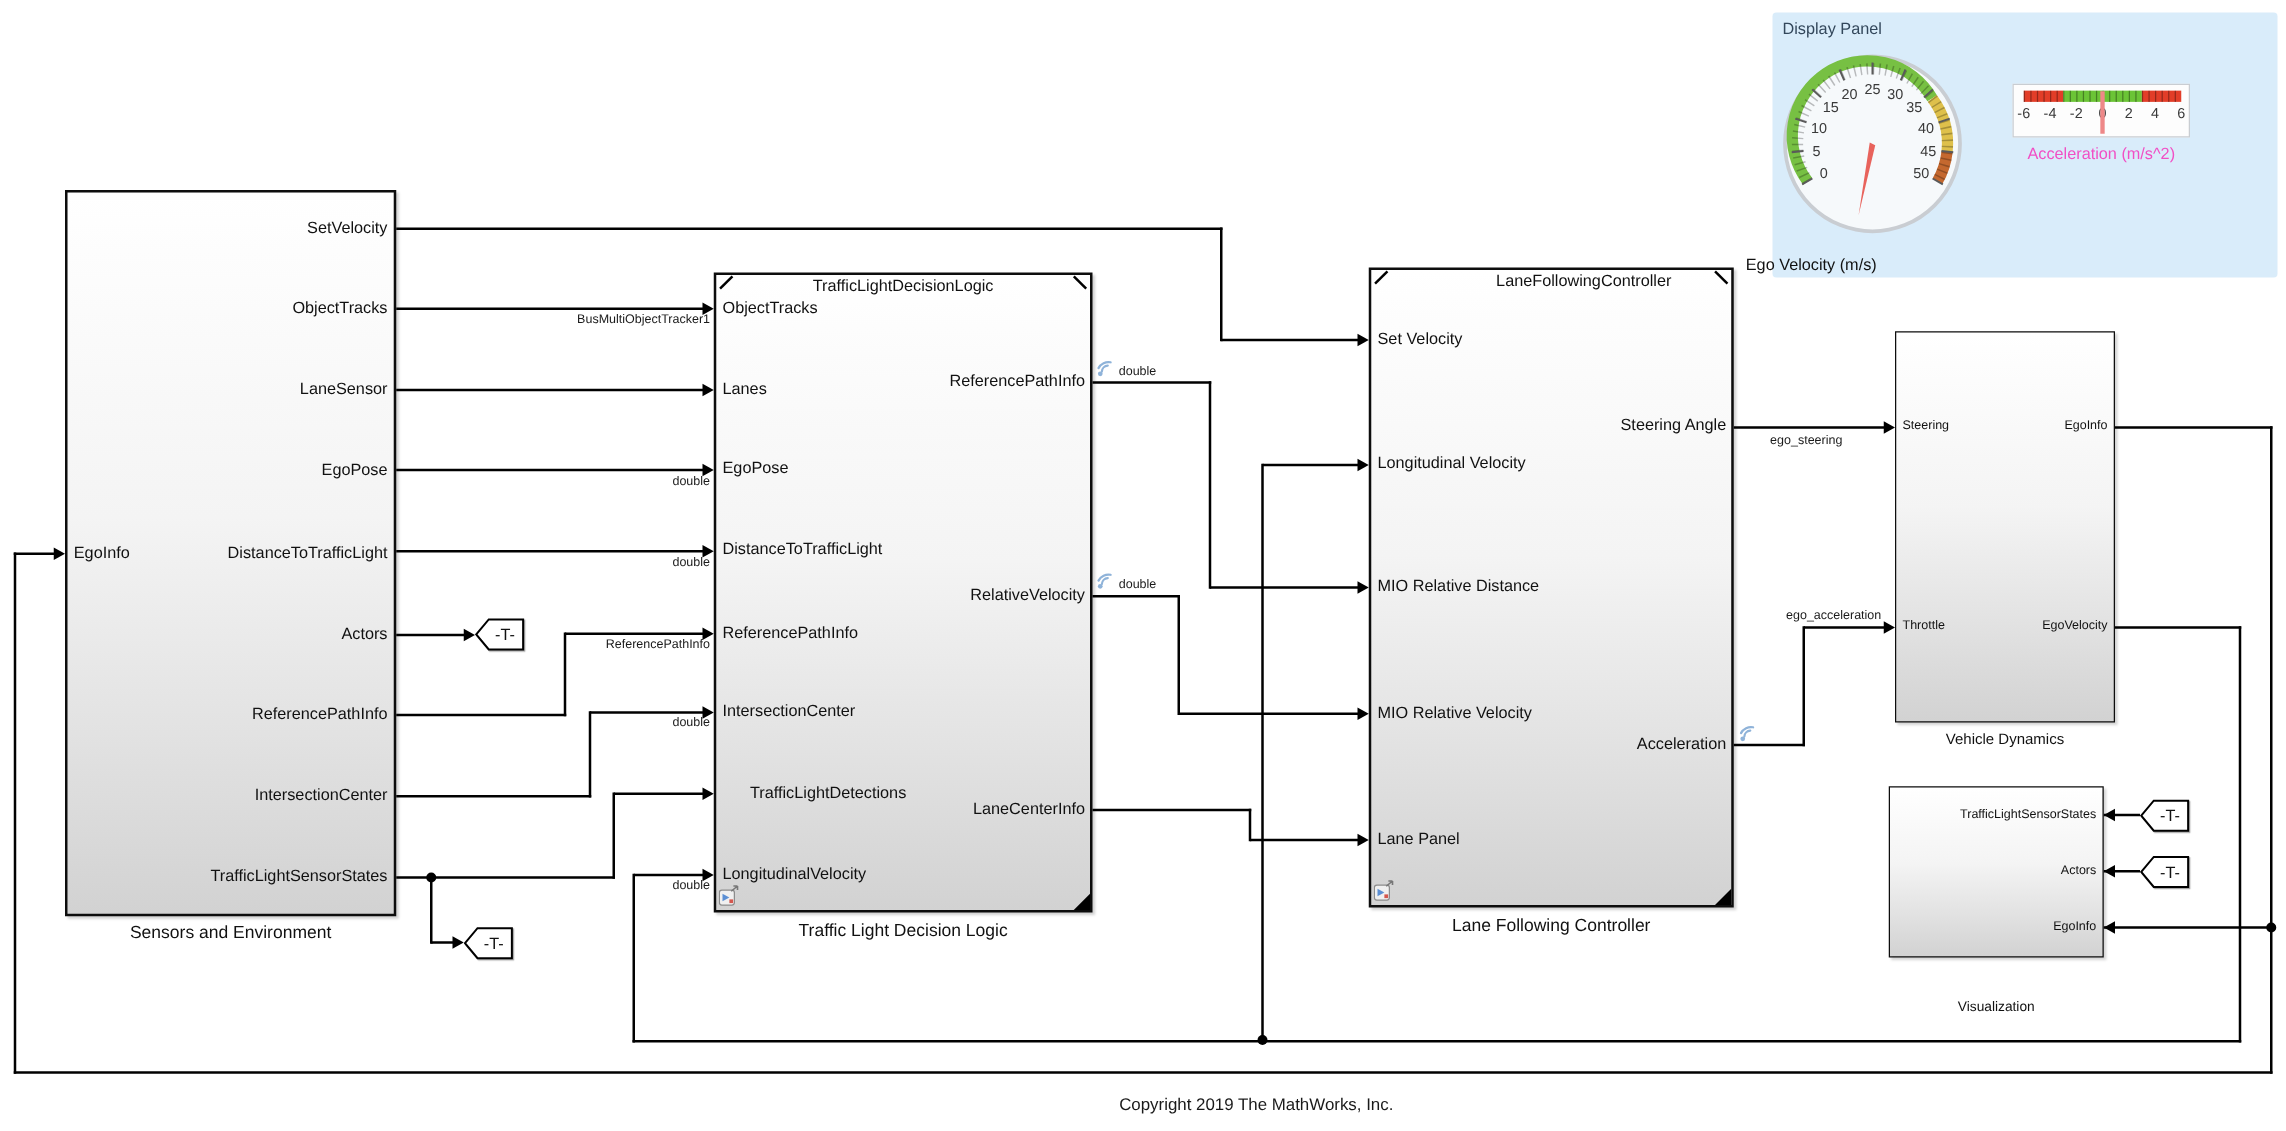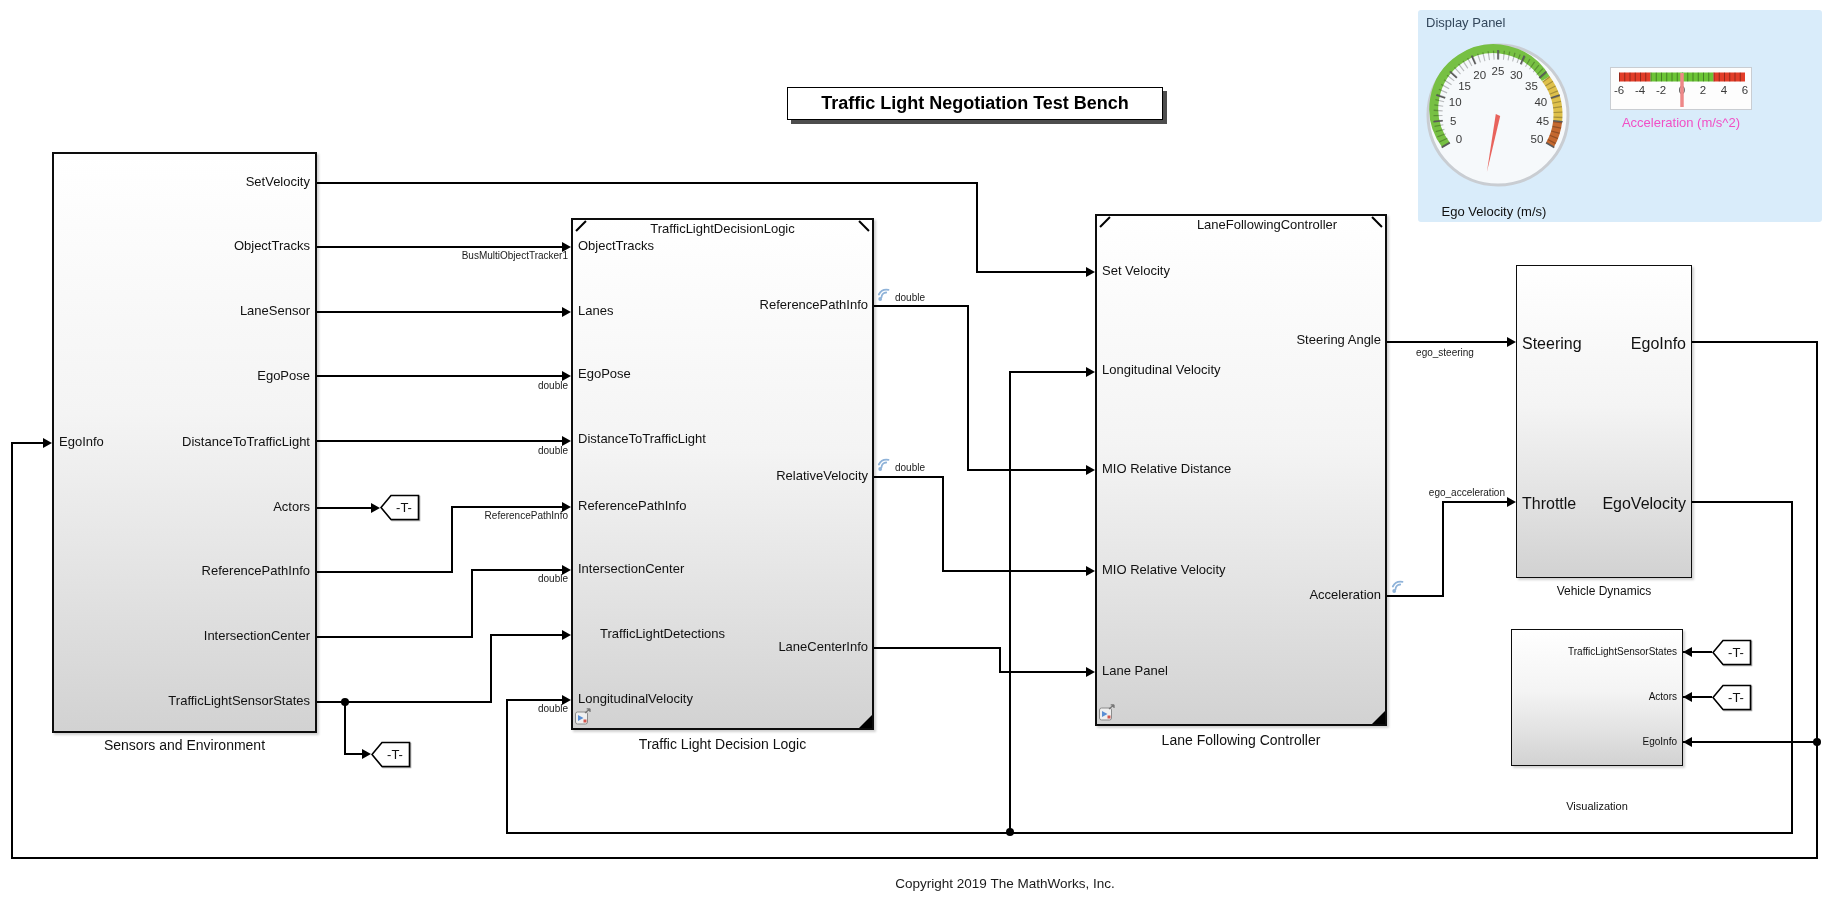--- a/index.html
+++ b/index.html
@@ -7,21 +7,21 @@
 
   
   .blk{position:absolute;box-sizing:border-box;border:2px solid #0d0d0d;
        background:linear-gradient(180deg,#ffffff 0%,#f4f4f4 45%,#e2e2e2 75%,#d2d2d2 100%);
        filter:drop-shadow(2px 2px 1px rgba(0,0,0,0.18));}
   .blk.thin{border-width:1.5px;}
   .hdr{position:absolute;font-size:13px;color:#111;text-align:center;}
   .cap{position:absolute;font-size:14px;color:#111;text-align:center;}
   .pl{position:absolute;font-size:13px;color:#111;white-space:nowrap;}
   .pr{position:absolute;font-size:13px;color:#111;white-space:nowrap;text-align:right;}
-  .vd{font-size:16px;}
+  .vd{font-size:10px;}
   .vz{font-size:10px;}
 
   
   .wh{position:absolute;height:2px;background:#000;}
   .wv{position:absolute;width:2px;background:#000;}
   .ar{position:absolute;width:0;height:0;border-top:5px solid transparent;border-bottom:5px solid transparent;border-left:9px solid #000;}
   .arl{position:absolute;width:0;height:0;border-top:5px solid transparent;border-bottom:5px solid transparent;border-right:9px solid #000;}
   .dot{position:absolute;width:8px;height:8px;border-radius:50%;background:#000;}
   .sig{position:absolute;font-size:10px;color:#1a1a1a;white-space:nowrap;}
   .sigr{text-align:left;}
@@ -39,33 +39,30 @@
   
   #title-box{position:absolute;left:787px;top:87px;width:374px;height:31px;background:#fff;
              border:1.5px solid #000;box-shadow:4px 4px 0 #4d4d4d;display:flex;align-items:center;justify-content:center;}
   #title-box span{font-size:18px;font-weight:bold;color:#000;}
   #copyright{position:absolute;left:850px;top:876px;width:310px;text-align:center;font-size:13.5px;color:#1a1a1a;}
 
   
   #display-panel{position:absolute;left:1418px;top:10px;width:404px;height:212px;background:#d9ecfa;border-radius:3px;}
   #display-panel-label{position:absolute;left:8px;top:5px;font-size:13px;color:#33475b;}
   #velocity-gauge{position:absolute;left:1423px;top:40px;width:150px;height:150px;}
-  #velocity-caption{position:absolute;left:1419px;top:204px;width:150px;text-align:center;font-size:13px;color:#111;}
+  #velocity-caption{position:absolute;left:1374px;top:204px;width:150px;text-align:center;font-size:13px;color:#111;}
   #accel-gauge{position:absolute;left:1610px;top:67px;width:142px;height:43px;background:#fdfdfd;border:1px solid #c9cdd2;box-sizing:border-box;}
   #accel-caption{position:absolute;left:1605px;top:115px;width:152px;text-align:center;font-size:13px;color:#f14fc5;}
   .tick-num{font-size:11.5px;fill:#3a3a3a;}
 </style>
 </head>
 <body>
 
 <div id="canvas">
 
-  <div id="title-box">
-    <span>Traffic Light Negotiation Test Bench</span>
-  </div>
 
   <div id="display-panel">
     <div id="display-panel-label">Display Panel</div>
   </div>
 
   <div id="velocity-gauge">
     <svg width="150" height="150" viewBox="0 0 150 150">
       <circle cx="75" cy="75" r="70" fill="#f6f9fb" stroke="#c9cdd2" stroke-width="3"></circle>
       <path d="M 23.04 105 A 60 60 0 1 1 122.79 38.73" fill="none" stroke-width="9" stroke="#77c043"></path>
       <path d="M 122.79 38.73 A 60 60 0 0 1 134.67 81.27" fill="none" stroke-width="9" stroke="#dec04b"></path>

